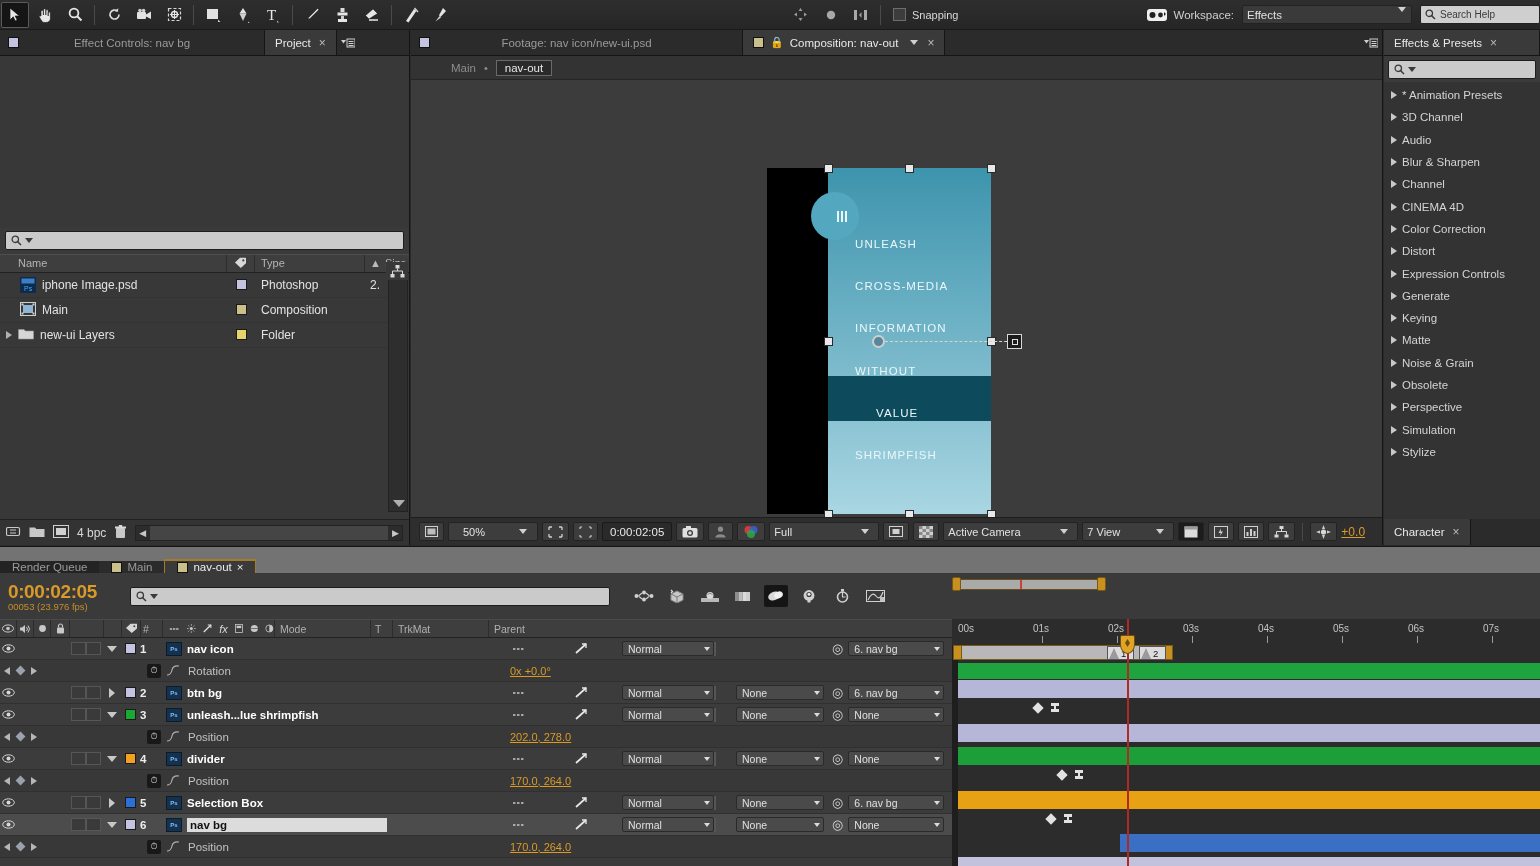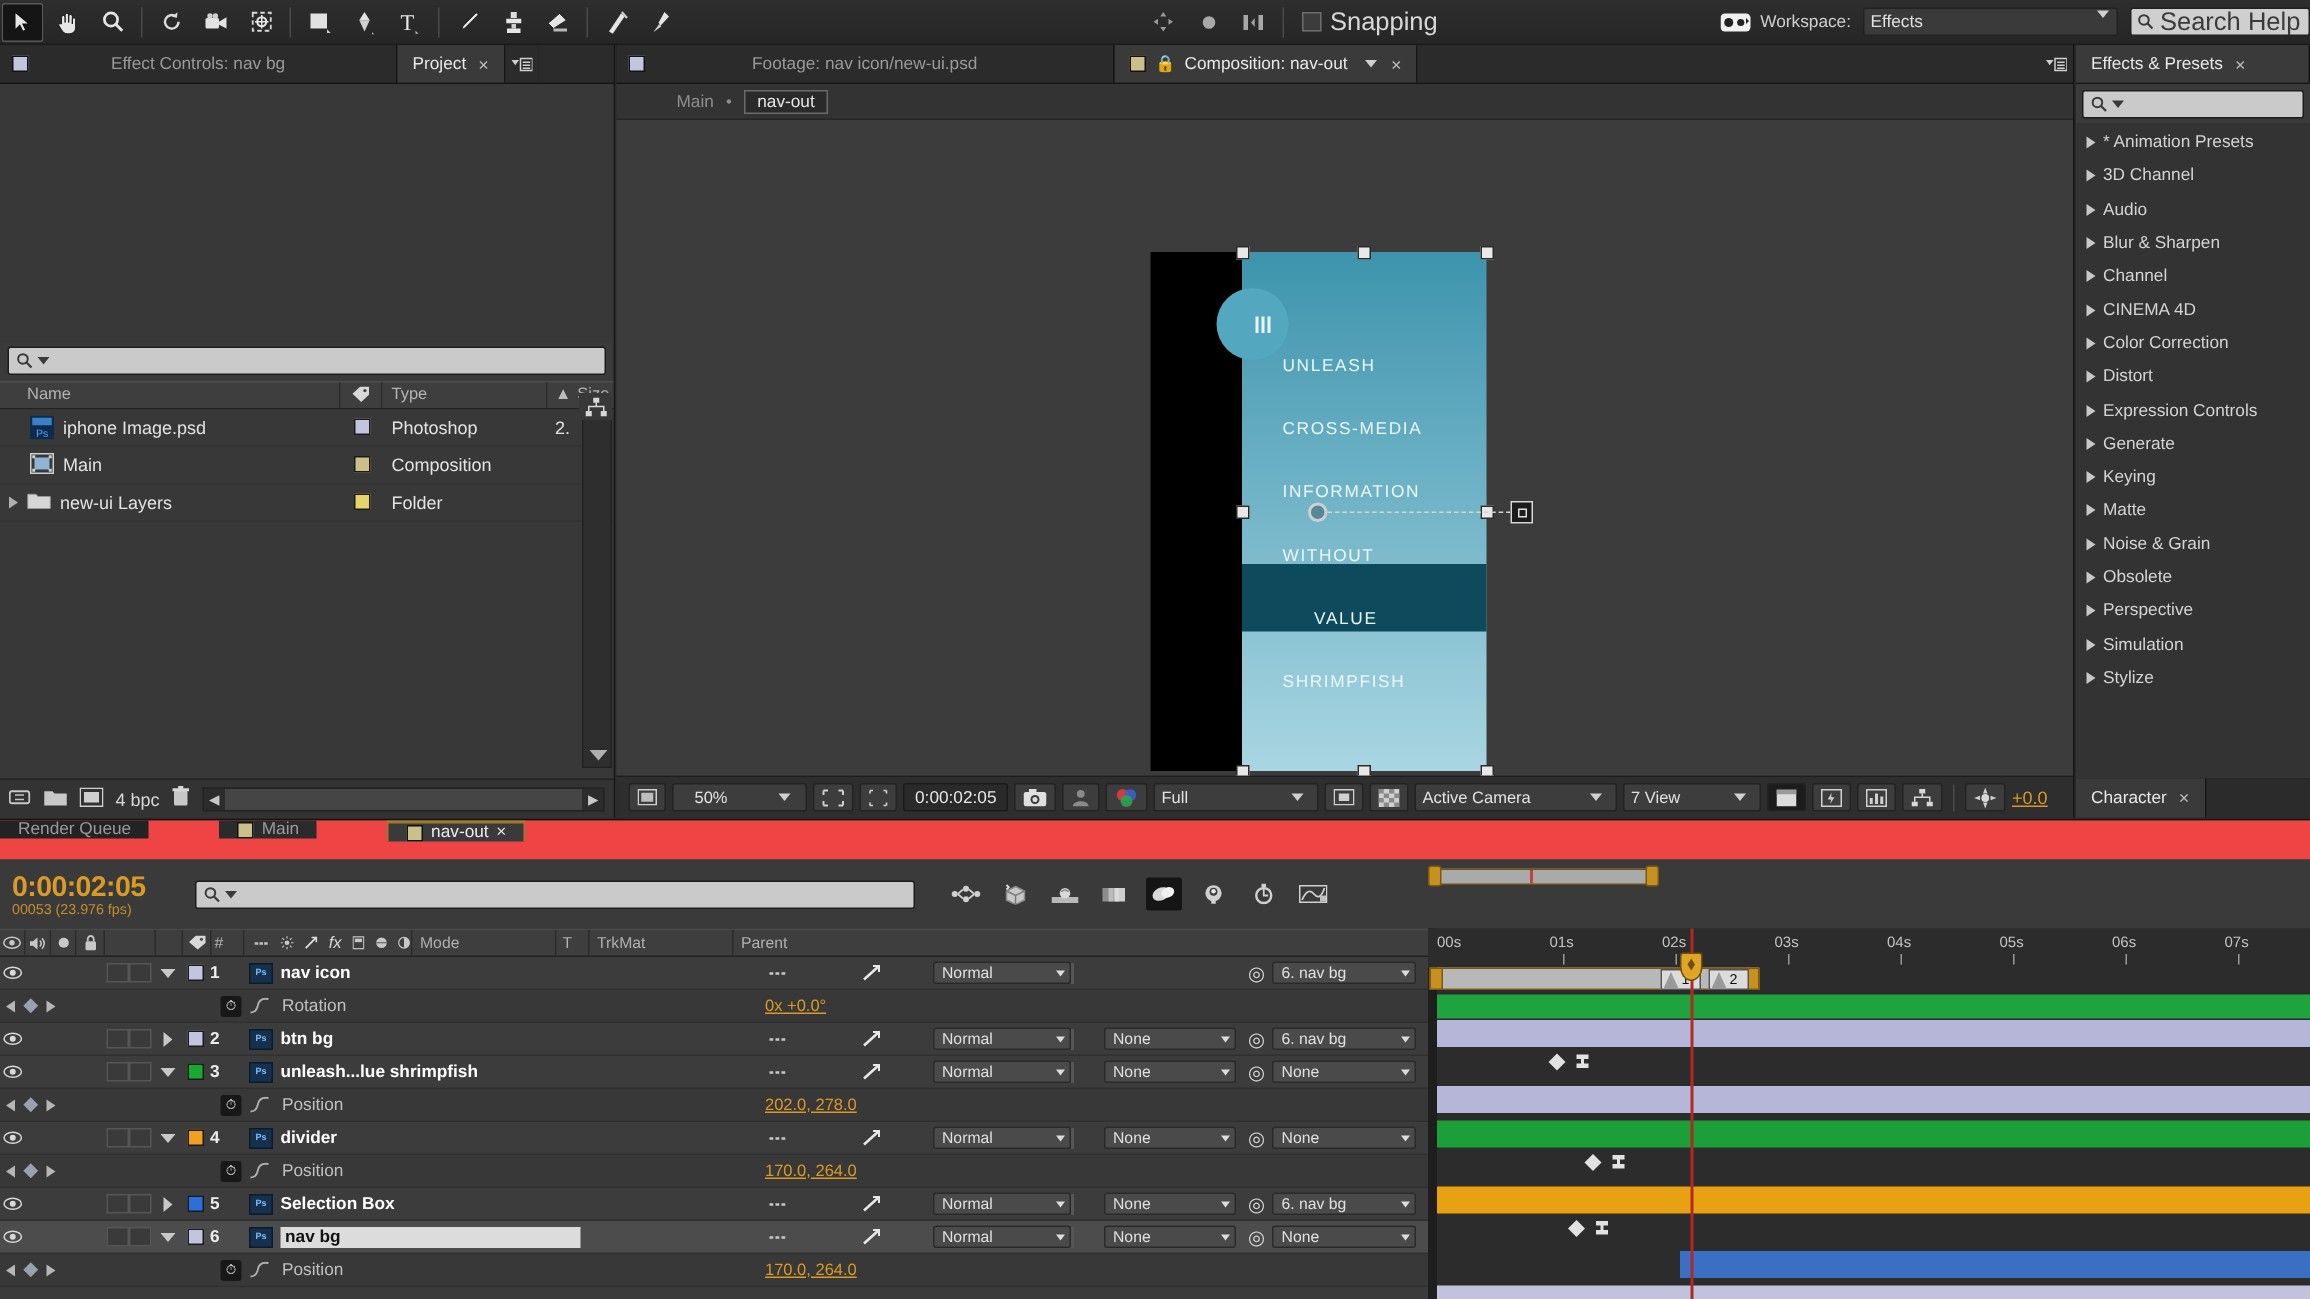--- a/index.html
+++ b/index.html
@@ -25,34 +25,34 @@
     color:#d2d2d2; font-size:14px; cursor:pointer;
     border-radius:2px; position:relative;
   }
   .tool.active { background:#151515; box-shadow:inset 0 0 0 1px #5a5a5a; }
   .tool svg { display:block; }
   .tsep { width:1px; height:20px; background:#4a4a4a; margin:0 4px; }
   .snapbox {
     width:13px; height:13px; background:#3c3c3c;
     border:1px solid #6d6d6d; margin-right:6px; margin-left:8px;
   }
-  .snaplabel { color:#d8d8d8; font-size:17px; }
+  .snaplabel { color:#d8d8d8; font-size:11px; }
   .ws-label { color:#cfcfcf; font-size:11.5px; margin-right:8px; }
   .ws-select {
     width:170px; height:19px; background:#3a3a3a;
     border:1px solid #222; border-radius:2px;
     display:flex; align-items:center; padding:0 4px;
     color:#e0e0e0; font-size:11.5px; position:relative;
   }
   .ws-select .arrow { position:absolute; right:5px; top:6px; }
   .search-help {
     width:120px; height:19px; background:#cfcfcf;
     border:1px solid #222; border-radius:2px;
     display:flex; align-items:center; padding:0 4px;
-    color:#3a3a3a; font-size:17px; margin-left:8px;
+    color:#3a3a3a; font-size:10px; margin-left:8px;
   }
   .arrow-dn {
     width:0;height:0;border-left:4px solid transparent;
     border-right:4px solid transparent;border-top:5px solid #d0d0d0;
   }
 
   
   .panel-tabs {
     height:26px; background:#232323; display:flex; align-items:stretch;
     border-bottom:1px solid #151515;
@@ -202,21 +202,21 @@
     border-left:6px solid #c8c8c8; flex:none;
   }
   .char-tab-row { height:26px; background:#232323; display:flex; }
 
   
   .timeline {
     position:absolute; left:0; top:546px; width:1540px; height:320px;
     background:#3a3a3a; display:flex; flex-direction:column;
     border-top:1px solid #151515;
   }
-  .tl-tabs { height:26px; background:#ef4444; display:flex; align-items:flex-start;gap:47px; }
+  .tl-tabs { height:26px; background:#737373; display:flex; align-items:flex-end; }
   .tl-tab {
     display:flex; align-items:center; gap:5px; padding:0 12px;
     font-size:11.5px; color:#9a9a9a; background:#232323; cursor:pointer;
   }
   .tl-tab.gold { background:#2b2b2b; }
   .tl-tab.active {
     background:#3a3a3a; color:#ececec;
     border-top:2px solid #a07c2c; border-left:1px solid #a07c2c; border-right:1px solid #a07c2c;
   }
   .tl-ctrl { height:46px; background:#3a3a3a; display:flex; align-items:center; position:relative; }

